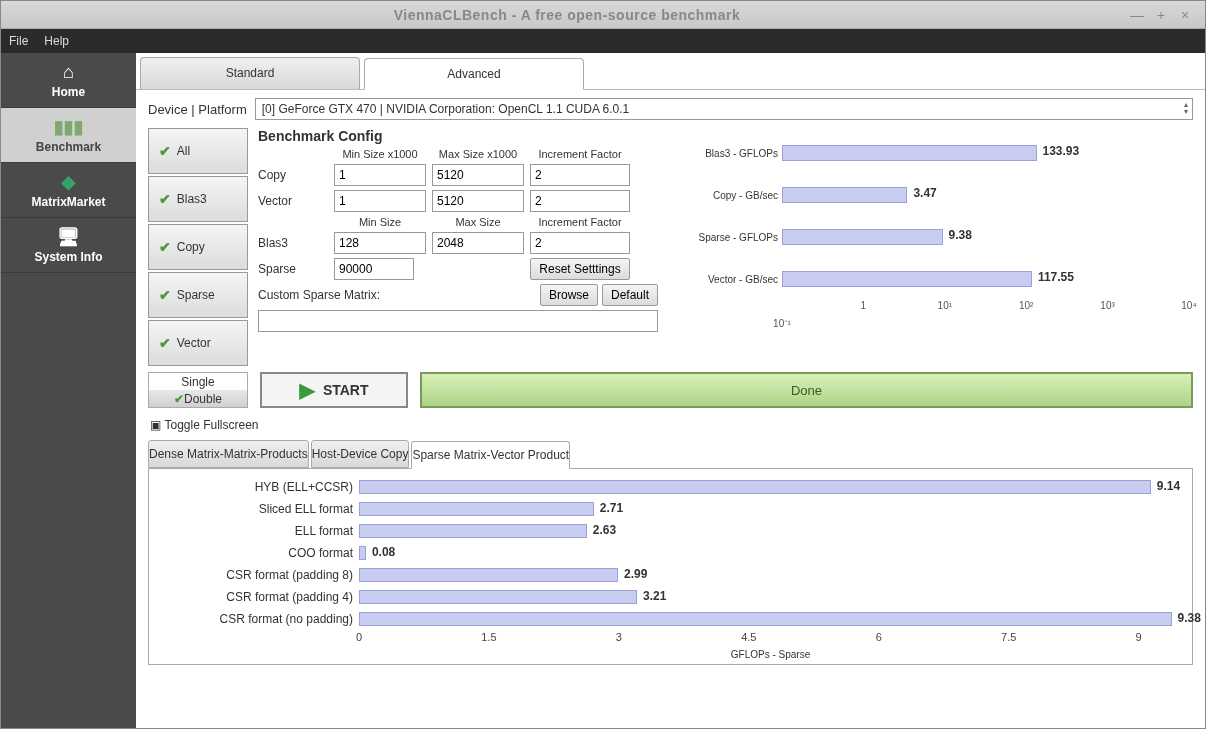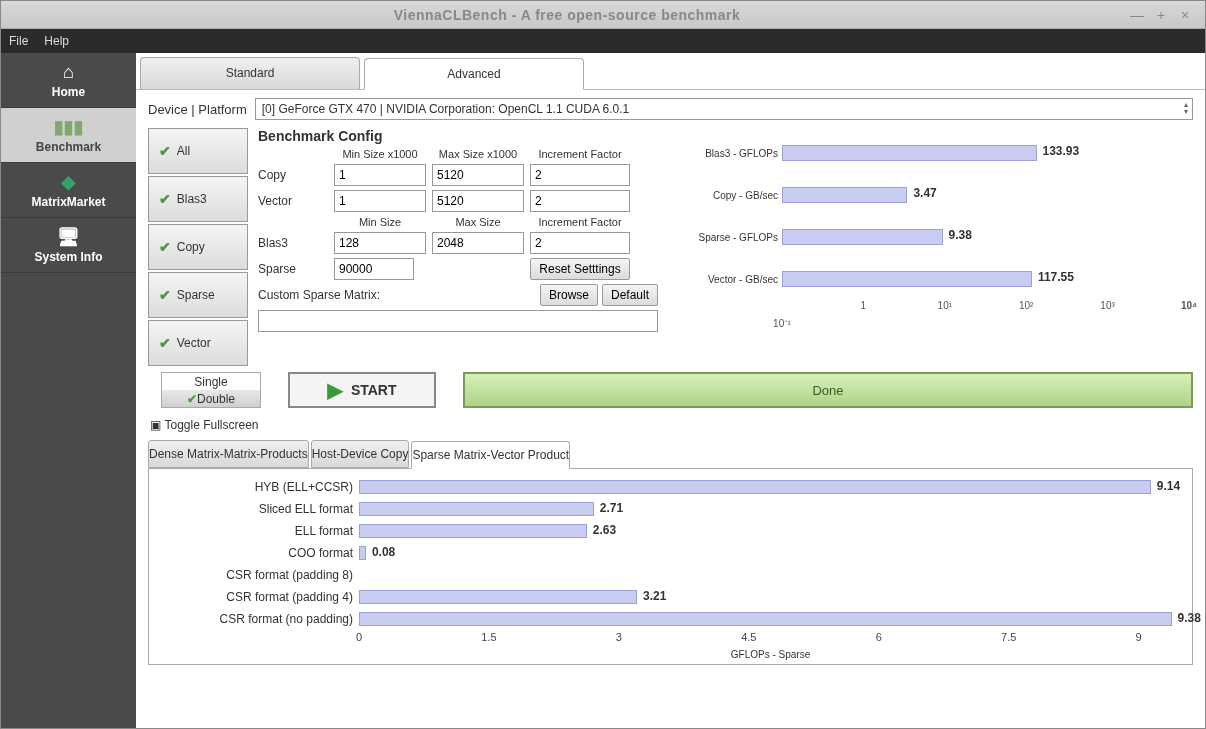--- a/index.html
+++ b/index.html
@@ -42,21 +42,21 @@
   .config-panel h3 { font-size:14px; margin-bottom:4px; }
   .cfg-grid { display:grid; grid-template-columns: 70px 92px 92px 100px; gap:4px 6px; align-items:center; font-size:12px;}
   .cfg-grid .hdr { text-align:center; font-size:11px; }
   .cfg-grid input { border:1px solid #999; padding:3px 4px; font-size:12px; width:100%; }
   .cfg-btn { border:1px solid #999; background:linear-gradient(#f4f4f4,#dcdcdc); padding:3px 8px; cursor:pointer; font-size:12px; border-radius:2px;}
   .custom-row { display:flex; gap:4px; align-items:center; margin-top:6px;}
   .custom-input { border:1px solid #999; flex:1; height:22px;}
   
   .summary-chart { flex:1; padding:4px;}
   
-  .run-row { display:flex; padding:0 12px 6px 25px; gap:27px; align-items:stretch; height:42px;}
+  .run-row { display:flex; padding:0 12px 6px 12px; gap:12px; align-items:stretch; height:42px;}
   .precision { width:100px; border:1px solid #aaa; display:flex; flex-direction:column;}
   .precision div { flex:1; display:flex; align-items:center; justify-content:center; font-size:12px;}
   .precision .sel { background:linear-gradient(#e8e8e8,#d0d0d0);}
   .precision .sel::before { content:"✔ "; color:#4a9a3a; font-weight:bold;}
   .start-btn { width:148px; border:2px solid #888; background:#f4f4f4; display:flex; align-items:center; justify-content:center; gap:8px; font-weight:bold; font-size:14px; cursor:pointer;}
   .start-btn .play { color:#3a9a3a; font-size:20px;}
   .done-bar { flex:1; border:2px solid #7a9a5a; background:linear-gradient(#d8f0b8,#aed487); display:flex; align-items:center; justify-content:center; font-size:13px; color:#3a5a2a;}
   
   .toggle-fs { padding:4px 14px; font-size:12px; cursor:pointer;}
   
@@ -232,21 +232,21 @@
       <div class="sum-val" style="left:calc(61.40445266921917% + 6px)">117.55</div>
                 </div>
               </div>
             </div>
           <div class="sum-axis" id="sum-axis">
               <span style="left: 0%; margin-top: 16px;">10⁻¹</span>
               <span style="left: 20%;">1</span>
               <span style="left: 40%;">10¹</span>
               <span style="left: 60%;">10²</span>
               <span style="left: 80%;">10³</span>
-              <span style="left: 100%; font-weight: bold;">10⁴</span>
+              <span style="left: 100%;">10⁴</span>
             </div>
         </div>
       </div>
 
       <div class="run-row">
         <div class="precision">
           <div>Single</div>
           <div class="sel">Double</div>
         </div>
         <div class="start-btn">
@@ -289,20 +289,24 @@
             </div>
             <div class="hbar-row">
               <div class="hbar-label">COO format</div>
       <div class="hbar-track">
                 <div class="hbar-fill" style="width:0.8421052631578947%"></div>
       <div class="hbar-val" style="left:calc(0.8421052631578947% + 6px)">0.08</div>
               </div>
             </div>
             <div class="hbar-row">
               <div class="hbar-label">CSR format (padding 8)</div>
+      <div class="hbar-track">
+                <div class="hbar-fill" style="width:31.473684210526322%"></div>
+      <div class="hbar-val" style="left:calc(31.473684210526322% + 6px)">2.99</div>
+              </div>
             </div>
             <div class="hbar-row">
               <div class="hbar-label">CSR format (padding 4)</div>
       <div class="hbar-track">
                 <div class="hbar-fill" style="width:33.78947368421053%"></div>
       <div class="hbar-val" style="left:calc(33.78947368421053% + 6px)">3.21</div>
               </div>
             </div>
             <div class="hbar-row">
               <div class="hbar-label">CSR format (no padding)</div>

